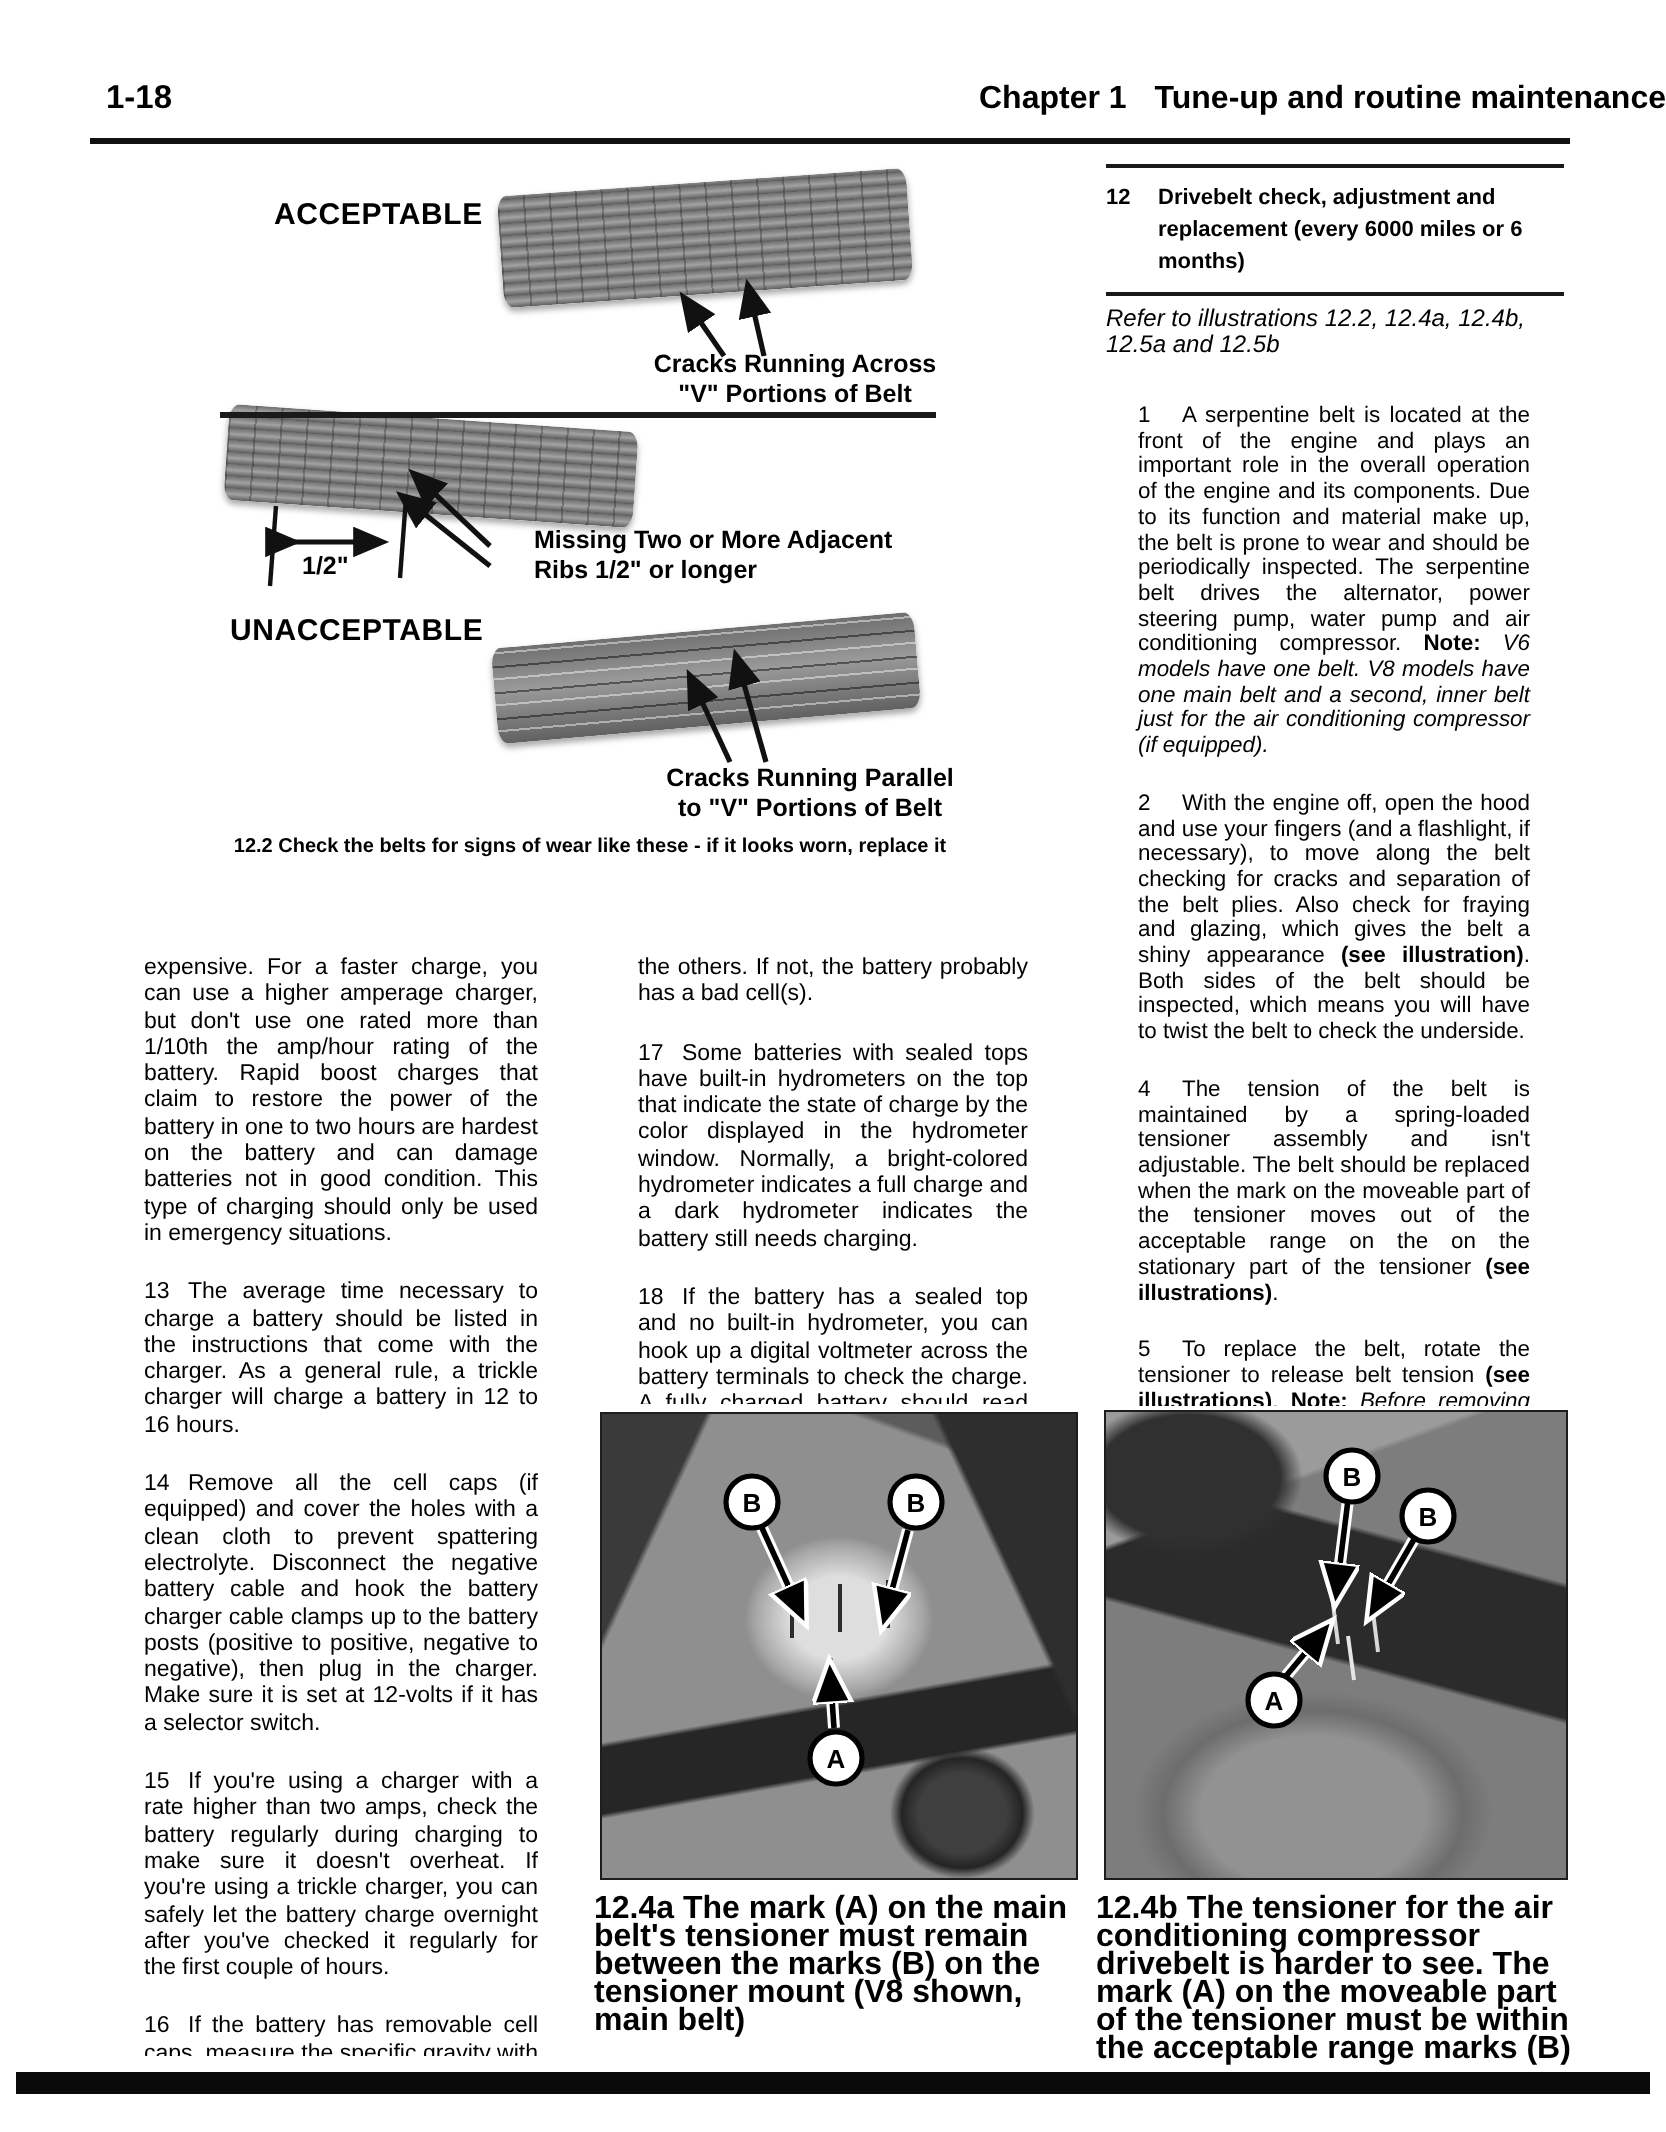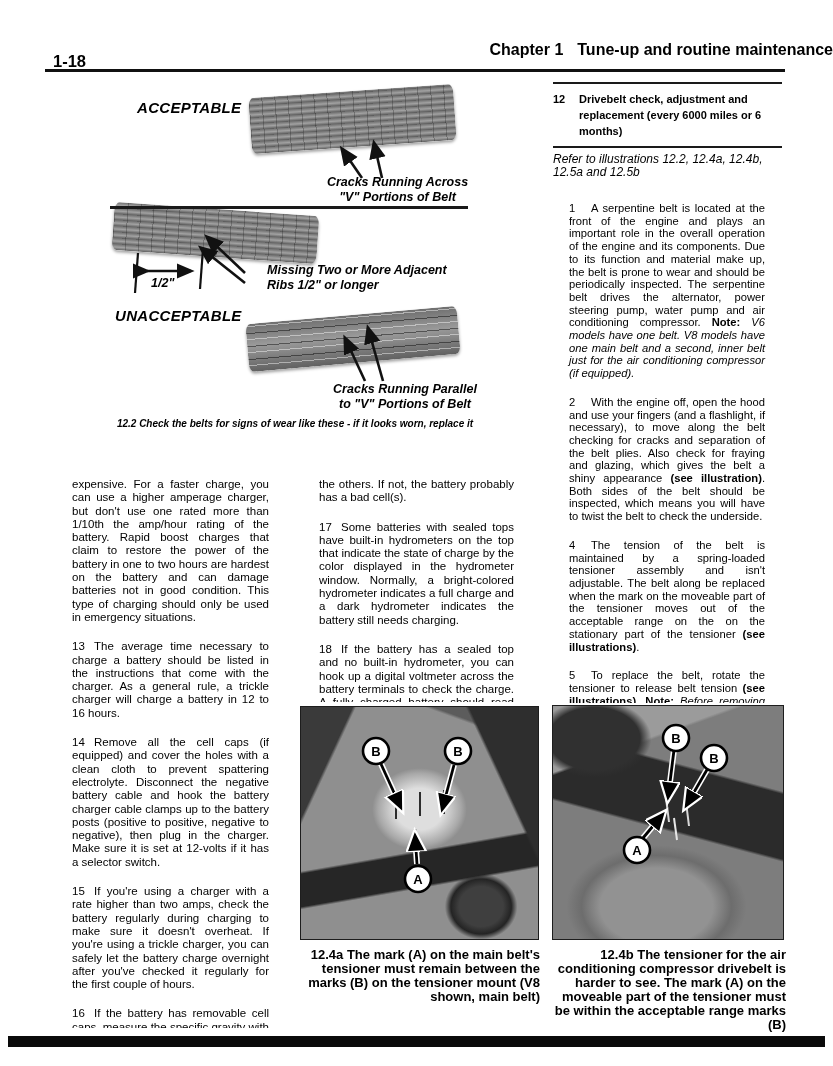--- a/index.html
+++ b/index.html
@@ -47,36 +47,36 @@
      linear-gradient(245deg, #2e2e2e 0 20%, rgba(0,0,0,0) 21%),
      linear-gradient(200deg, #5c5c5c 0 12%, rgba(0,0,0,0) 13%),
      linear-gradient(170deg, rgba(0,0,0,0) 60%, #262626 61% 73%, rgba(0,0,0,0) 74%),
      #8f8f8f;}
   .photo2{background:
      radial-gradient(95px 65px at 18% 14%, #303030 0 48%, rgba(0,0,0,0) 60%),
      linear-gradient(160deg, #9b9b9b 0 21%, rgba(0,0,0,0) 22%),
      linear-gradient(195deg, rgba(0,0,0,0) 29%, #2b2b2b 30% 52%, rgba(0,0,0,0) 53%),
      radial-gradient(125px 85px at 45% 86%, #929292 0 45%, #6d6d6d 60%, rgba(0,0,0,0) 72%),
      #7d7d7d;}
-  .photocap{font-weight:bold;font-size:13px;line-height:14px;text-align:right;}
+  .photocap{font-weight:bold;font-size:16px;line-height:14px;text-align:left;}
   .badge-letter{font-family:"Liberation Sans",sans-serif;font-weight:bold;font-size:13px;}
   .edgebar{background:#0a0a0a;}
 </style>
 </head>
 <body>
 
 <div class="page">
 
-  <div class="abs pageno" style="left:53px;top:52px;">1-18</div>
+  <div class="abs pageno" style="left:53px;top:40px;">1-18</div>
   <div class="abs chapter" style="left:0;top:41px;">
     <span>Chapter 1</span><span class="gap"></span><span>Tune-up and routine maintenance</span>
   </div>
   <div class="abs hrule" style="left:45px;top:69px;width:740px;"></div>
 
-  <div class="abs fig" style="left:55px;top:85px;font-style:italic;">
+  <div class="abs fig" style="left:55px;top:85px;">
     <div class="belt belt-ribbed" style="left:195px;top:6px;width:205px;height:56px;transform:rotate(-4deg);"></div>
     <div class="belt belt-ribbed" style="left:58px;top:124px;width:205px;height:48px;transform:rotate(4deg);"></div>
     <div class="belt belt-smooth" style="left:192px;top:230px;width:212px;height:48px;transform:rotate(-5deg);"></div>
 
     <svg width="480" height="362" viewBox="0 0 480 362" style="position:absolute;left:0;top:0;">
       <defs>
         <marker id="mh" markerWidth="9" markerHeight="9" refX="6" refY="3.2" orient="auto">
           <polygon points="0,0 7.5,3.2 0,6.4" fill="#111"></polygon>
         </marker>
       </defs>
@@ -108,21 +108,21 @@
     <div class="secbox">
       <span class="secnum">12</span>
       <span>Drivebelt check, adjustment and replacement (every 6000 miles or 6 months)</span>
     </div>
   </div>
   <div class="abs refer" style="left:553px;top:153px;width:229px;">Refer to illustrations 12.2, 12.4a, 12.4b, 12.5a and 12.5b</div>
 
   <div class="abs col col-right" style="left:553px;top:186px;width:228px;height:517px;overflow:hidden;">
       <p class="para"><span class="pnum">1</span><span>A serpentine belt is located at the front of the engine and plays an important role in the overall operation of the engine and its components. Due to its function and material make up, the belt is prone to wear and should be periodically inspected. The serpentine belt drives the alternator, power steering pump, water pump and air conditioning compressor. </span><span class="b">Note:</span><span class="i"> V6 models have one belt. V8 models have one main belt and a second, inner belt just for the air conditioning compressor (if equipped).</span></p>
       <p class="para"><span class="pnum">2</span><span>With the engine off, open the hood and use your fingers (and a flashlight, if necessary), to move along the belt checking for cracks and separation of the belt plies. Also check for fraying and glazing, which gives the belt a shiny appearance </span><span class="b">(see illustration)</span><span>. Both sides of the belt should be inspected, which means you will have to twist the belt to check the underside.</span></p>
-      <p class="para"><span class="pnum">4</span><span>The tension of the belt is maintained by a spring-loaded tensioner assembly and isn't adjustable. The belt along be replaced when the mark on the moveable part of the tensioner moves out of the acceptable range on the on the stationary part of the tensioner </span><span class="b">(see illustrations)</span><span>.</span></p>
+      <p class="para"><span class="pnum">4</span><span>The tension of the belt is maintained by a spring-loaded tensioner assembly and isn't adjustable. The belt should be replaced when the mark on the moveable part of the tensioner moves out of the acceptable range on the on the stationary part of the tensioner </span><span class="b">(see illustrations)</span><span>.</span></p>
       <p class="para"><span class="pnum">5</span><span>To replace the belt, rotate the tensioner to release belt tension </span><span class="b">(see illustrations)</span><span>. </span><span class="b">Note:</span><span class="i"> Before removing the belt, make a sketch of how it is routed around the pulleys, if you don't think you can remember.</span></p>
       <p class="para"><span class="pnum">6</span><span>Remove the belt from the tensioner and auxiliary components and slowly release the tensioner.</span></p>
     </div>
 
   <div class="abs col" style="left:56px;top:462px;width:229px;height:566px;overflow:hidden;">
       <p class="para"><span>expensive. For a faster charge, you can use a higher amperage charger, but don't use one rated more than 1/10th the amp/hour rating of the battery. Rapid boost charges that claim to restore the power of the battery in one to two hours are hardest on the battery and can damage batteries not in good condition. This type of charging should only be used in emergency situations.</span></p>
       <p class="para"><span class="pnum">13</span><span>The average time necessary to charge a battery should be listed in the instructions that come with the charger. As a general rule, a trickle charger will charge a battery in 12 to 16 hours.</span></p>
       <p class="para"><span class="pnum">14</span><span>Remove all the cell caps (if equipped) and cover the holes with a clean cloth to prevent spattering electrolyte. Disconnect the negative battery cable and hook the battery charger cable clamps up to the battery posts (positive to positive, negative to negative), then plug in the charger. Make sure it is set at 12-volts if it has a selector switch.</span></p>
       <p class="para"><span class="pnum">15</span><span>If you're using a charger with a rate higher than two amps, check the battery regularly during charging to make sure it doesn't overheat. If you're using a trickle charger, you can safely let the battery charge overnight after you've checked it regularly for the first couple of hours.</span></p>
       <p class="para"><span class="pnum">16</span><span>If the battery has removable cell caps, measure the specific gravity with a hydrometer every hour during the last few hours of the charging cycle. Hydrometers are available inexpensively from auto parts stores - follow the instructions that come with the hydrometer. Consider the battery charged when there's no change in the specific gravity reading for two hours and the electrolyte in the cells is gassing (bubbling) freely. The specific gravity reading from each cell should be very close to</span></p>

